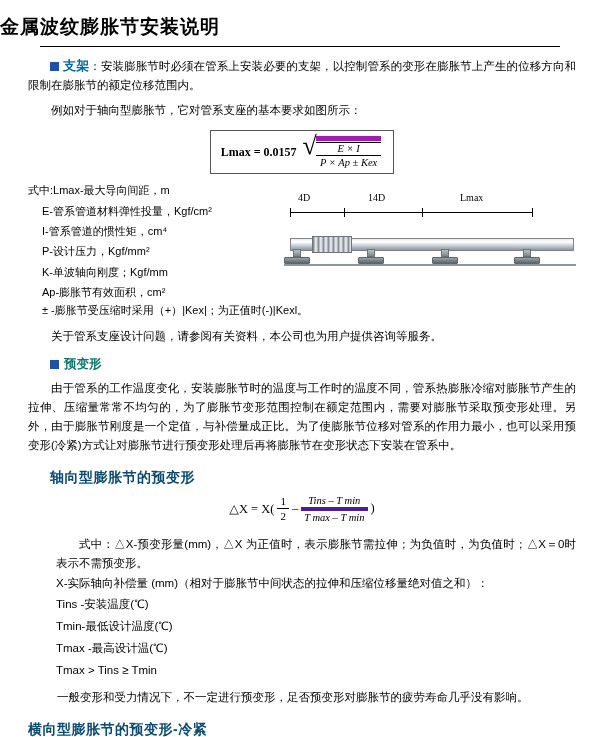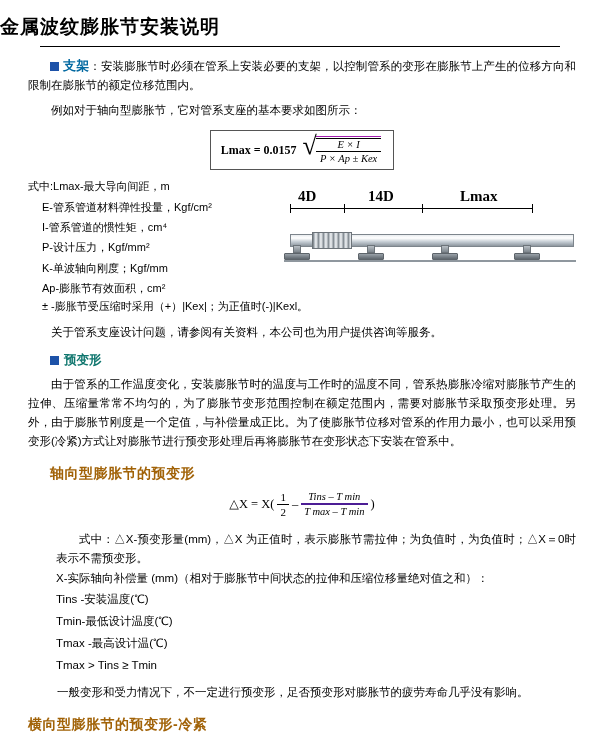--- a/index.html
+++ b/index.html
@@ -77,21 +77,21 @@
     vertical-align: -1px;
     margin-right: 4px;
     margin-left: 22px;
   }
   .blue-label {
     color: #0369a1;
     font-weight: bold;
     font-size: 13px;
   }
   .sub-head {
-    color: #a16207;
+    color: #0c4a6e;
     font-size: 14px;
     font-weight: bold;
     margin-top: 14px;
     margin-bottom: 2px;
     letter-spacing: 0.5px;
   }
   .formula-box {
     display: flex;
     justify-content: center;
     margin: 10px 0 6px 0;
@@ -133,21 +133,21 @@
   .frac .num {
     display: block;
     border-bottom: 1px solid #000;
     padding: 0 4px 1px 4px;
   }
   .frac .den {
     display: block;
     padding: 1px 4px 0 4px;
   }
   .sqrt-body {
-    border-top: 1px solid #a21caf;
+    border-top: 5px solid #a21caf;
     padding-top: 1px;
   }
   .legend {
     font-size: 11px;
     line-height: 1.85;
     width: 250px;
   }
   .legend div {
     white-space: nowrap;
   }
@@ -159,22 +159,22 @@
     margin-top: 6px;
   }
   .figure {
     flex: 1;
     padding-left: 6px;
     padding-top: 12px;
   }
   .fig-labels {
     position: relative;
     height: 16px;
-    font-size: 15px;
-    font-weight: bold;
+    font-size: 10px;
+    font-weight: normal;
     font-family: "Liberation Serif", serif;
   }
   .fig-labels span {
     position: absolute;
     top: 0;
   }
   .dimline {
     position: relative;
     height: 8px;
   }
@@ -265,21 +265,21 @@
   .frac2 {
     display: inline-block;
     text-align: center;
     vertical-align: middle;
     font-size: 10.5px;
     font-style: italic;
     margin: 0 3px;
   }
   .frac2 .num {
     display: block;
-    border-bottom: 2px solid #4c1d95;
+    border-bottom: 4px solid #4c1d95;
     padding: 0 3px 1px 3px;
   }
   .frac2 .den {
     display: block;
     padding: 1px 3px 0 3px;
   }
   .frac-half {
     display: inline-block;
     text-align: center;
     vertical-align: middle;

